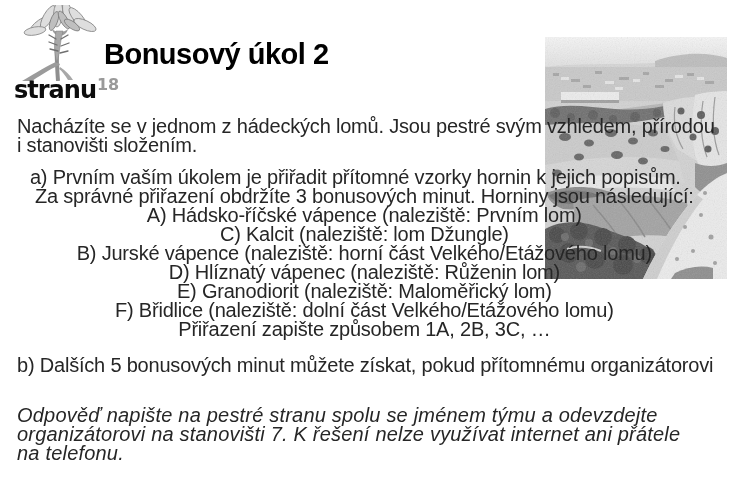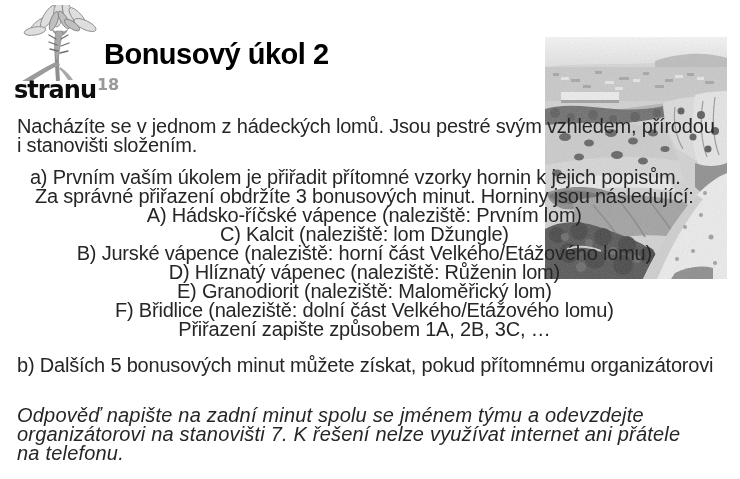--- a/index.html
+++ b/index.html
@@ -230,18 +230,18 @@
     <div class="line ind">E) Granodiorit (naleziště: Maloměřický lom)</div>
     <div class="line ind">F) Břidlice (naleziště: dolní část Velkého/Etážového lomu)</div>
     <div class="line ind">Přiřazení zapište způsobem 1A, 2B, 3C, …</div>
   </div>
 
   <div class="block" id="task-b">
     <div class="line">b) Dalších 5 bonusových minut můžete získat, pokud přítomnému organizátorovi</div>
   </div>
 
   <div class="block" id="footer-note">
-    <div class="line">Odpověď napište na zadní minut spolu se jménem týmu a odevzdejte</div>
+    <div class="line">Odpověď napište na pestré stranu spolu se jménem týmu a odevzdejte</div>
     <div class="line">organizátorovi na stanovišti 7. K řešení nelze využívat internet ani přátele</div>
     <div class="line">na telefonu.</div>
   </div>
 
 </div>
 
 </body></html>

